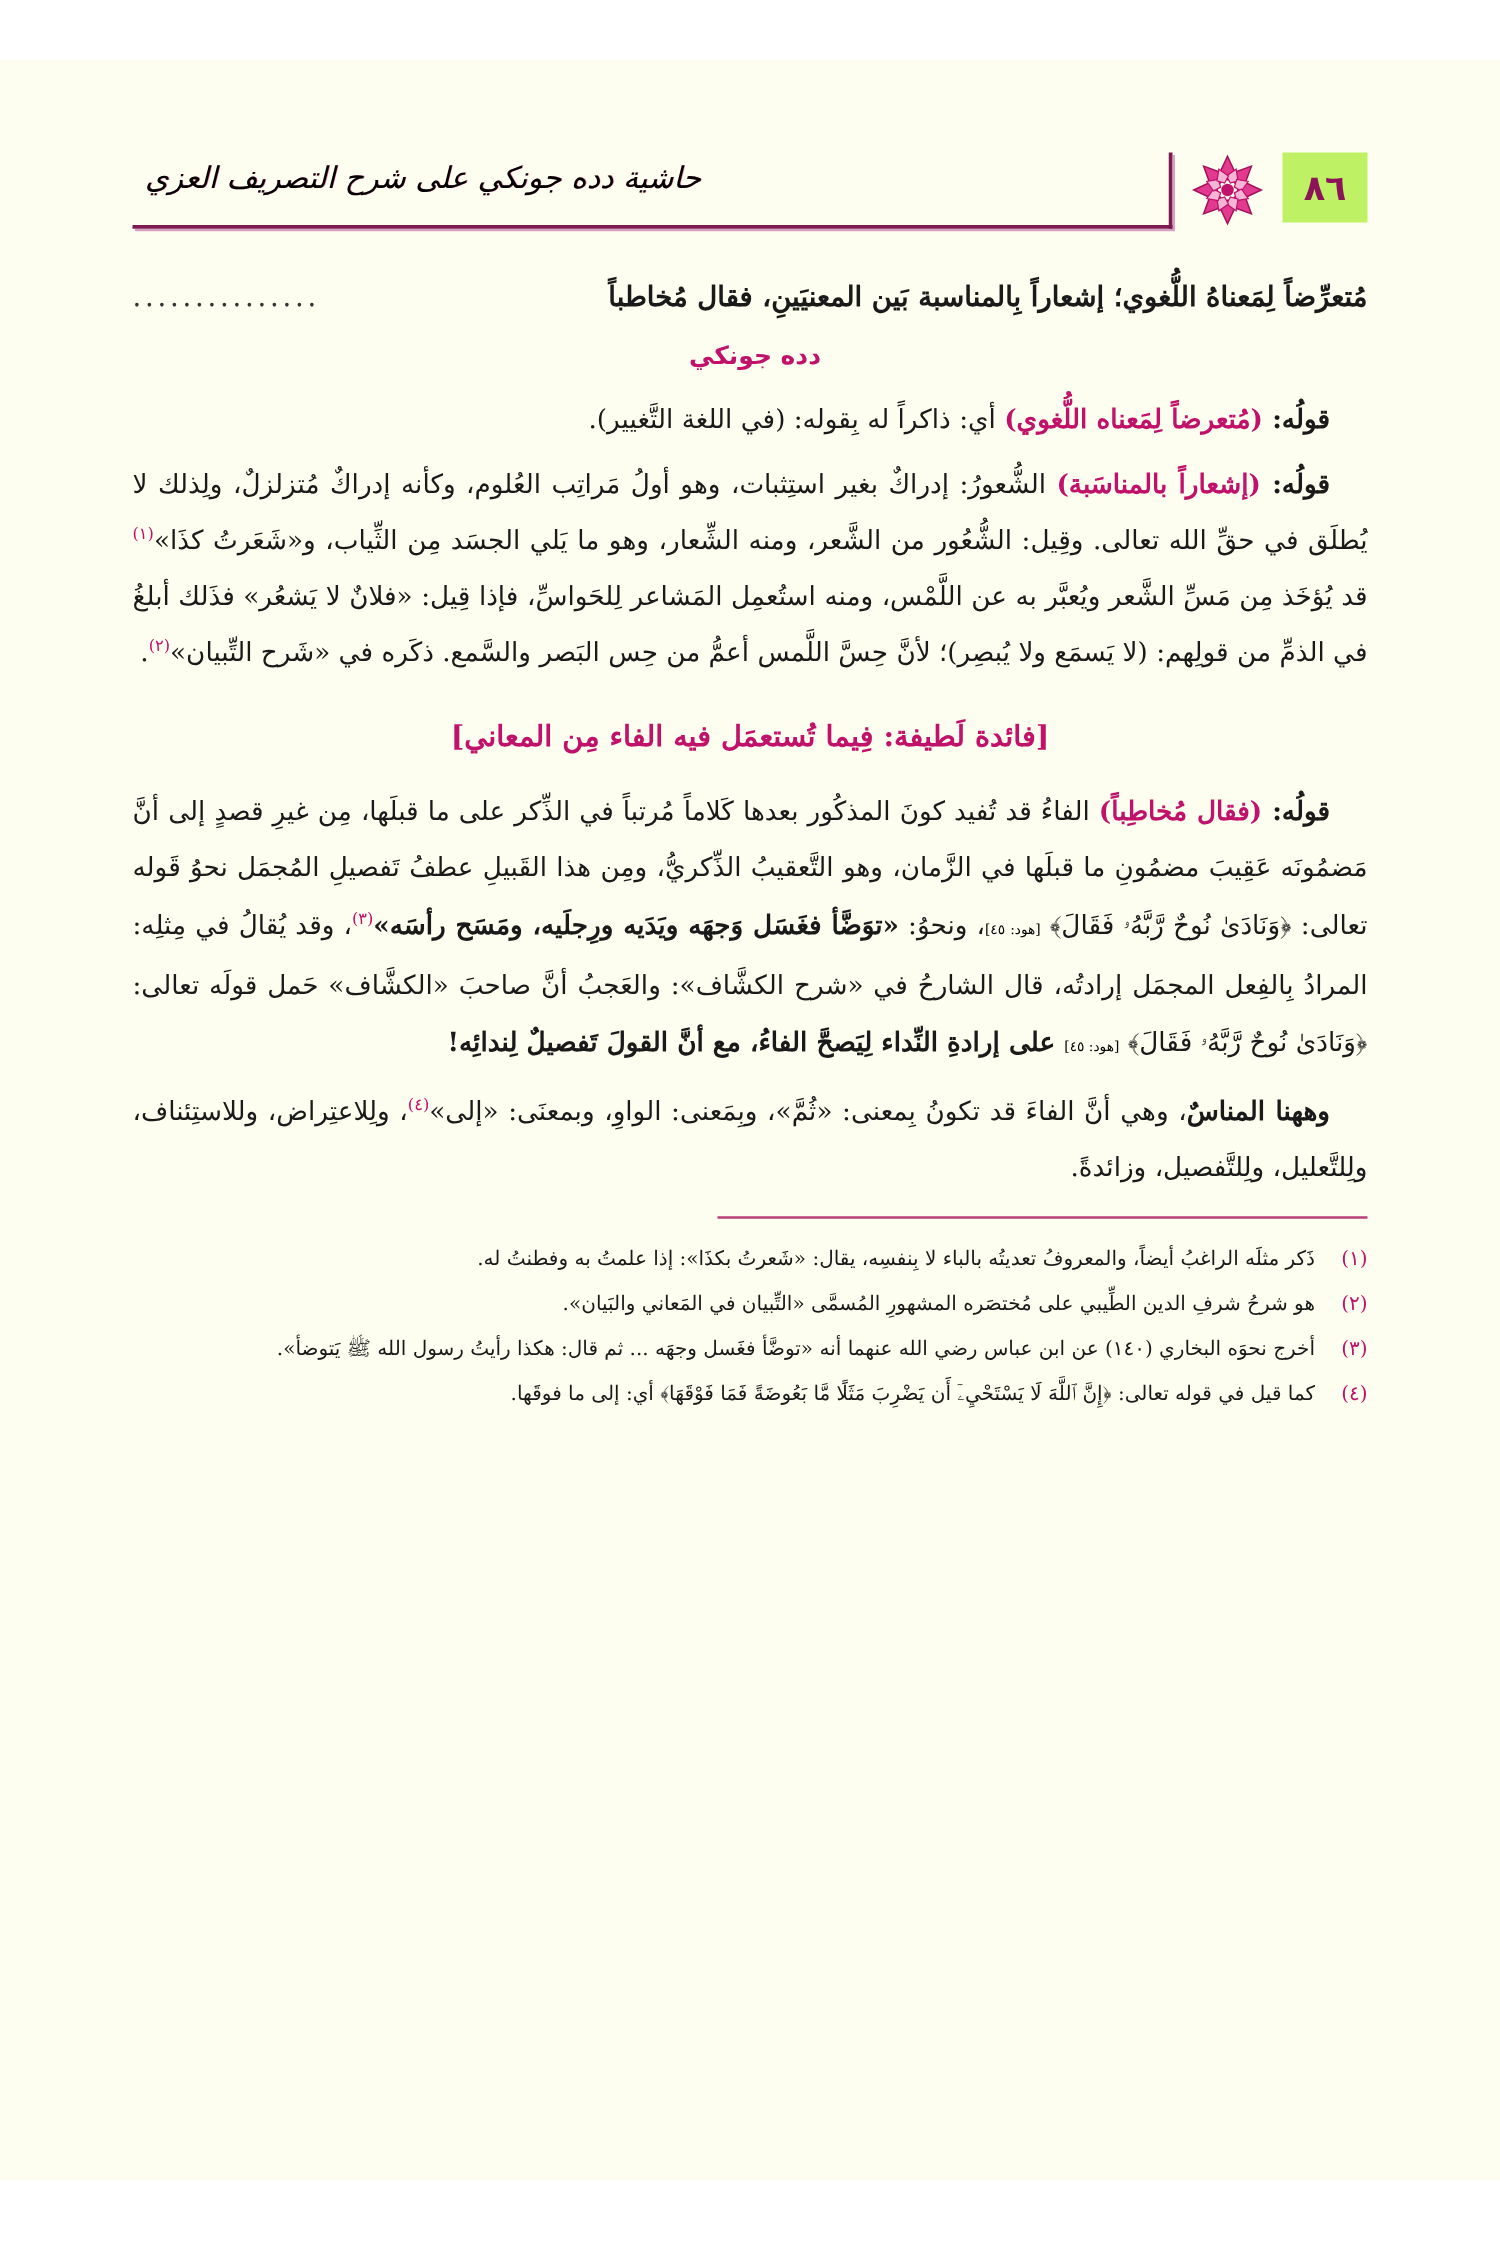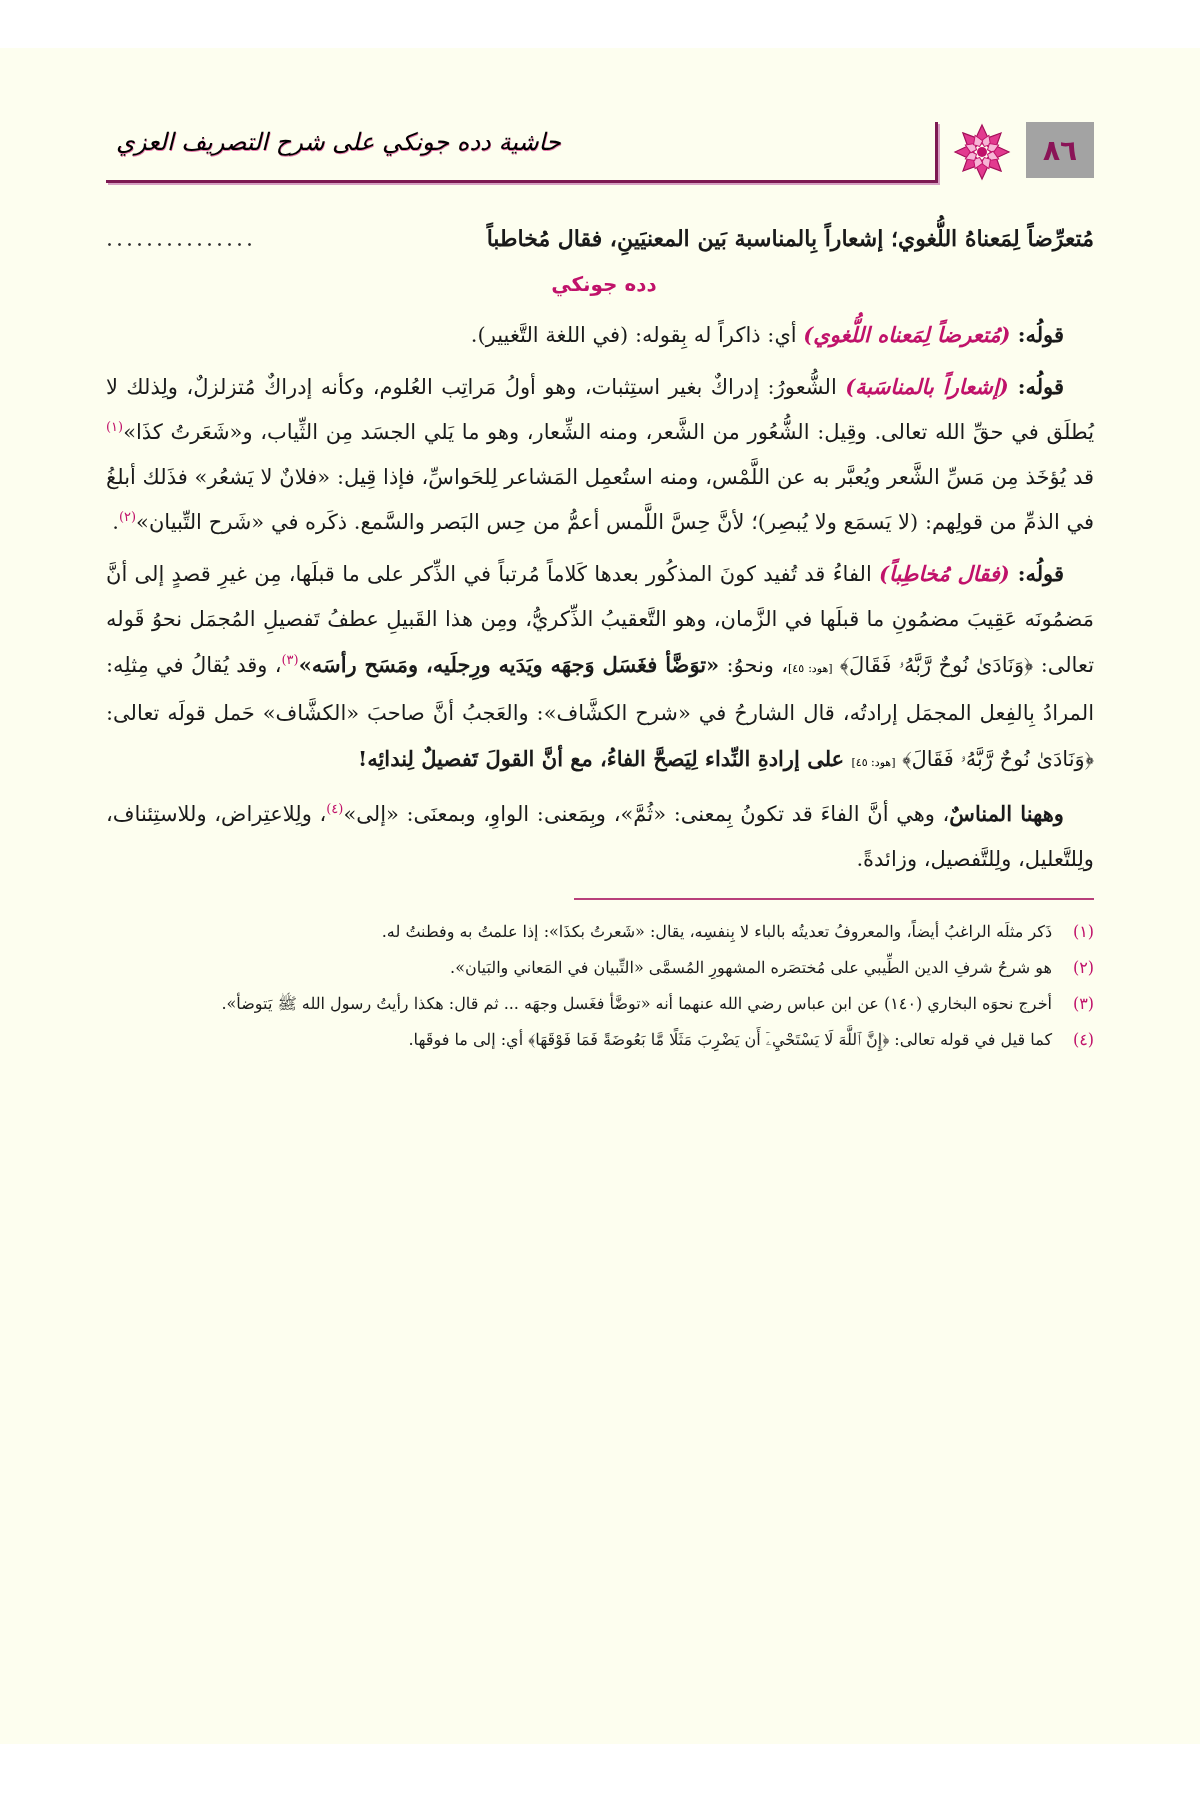--- a/index.html
+++ b/index.html
@@ -30,21 +30,21 @@
       left: 106px;
       width: 988px;
       height: 62px;
     }
     .page-number-box {
       position: absolute;
       right: 0;
       top: 0;
       width: 68px;
       height: 56px;
-      background: #a3a3a3;
+      background: #bef264;
       display: flex;
       align-items: center;
       justify-content: center;
       font-size: 28px;
       color: #8a1457;
       font-family: "DejaVu Sans", sans-serif;
       font-weight: bold;
     }
     .rosette {
       position: absolute;
@@ -119,21 +119,20 @@
       height: 2px;
       background: #b8407a;
       margin-top: 6px;
     }
     p {
       margin: 0 0 6px 0;
       text-indent: 30px;
     }
     .hl {
       color: #c0126a;
-      font-style: italic;
     }
     .bold {
       font-weight: bold;
     }
     .fn-ref {
       color: #c0126a;
       font-size: 13px;
       vertical-align: super;
       line-height: 0;
     }
@@ -224,20 +223,21 @@
 
     <p>
       <span class="bold">قولُه: </span><span class="hl bold">(مُتعرضاً لِمَعناه اللُّغوي)</span><span> أي: ذاكراً له بِقوله: (في اللغة التَّغيير).</span>
     </p>
 
     <p>
       <span class="bold">قولُه: </span><span class="hl bold">(إشعاراً بالمناسَبة)</span><span> الشُّعورُ: إدراكٌ بغير استِثبات، وهو أولُ مَراتِب العُلوم، وكأنه إدراكٌ مُتزلزلٌ، ولِذلك لا يُطلَق في حقِّ الله تعالى. وقِيل: الشُّعُور من الشَّعر، ومنه الشِّعار، وهو ما يَلي الجسَد مِن الثِّياب، و«شَعَرتُ كذَا»</span><span class="fn-ref">(١)</span><span> قد يُؤخَذ مِن مَسِّ الشَّعر ويُعبَّر به عن اللَّمْس، ومنه استُعمِل المَشاعر لِلحَواسِّ، فإذا قِيل: «فلانٌ لا يَشعُر» فذَلك أبلغُ في الذمِّ من قولِهم: (لا يَسمَع ولا يُبصِر)؛ لأنَّ حِسَّ اللَّمس أعمُّ من حِس البَصر والسَّمع. ذكَره في «شَرح التِّبيان»</span><span class="fn-ref">(٢)</span><span>.</span>
     </p>
 
 
+    <div class="section-heading">[فائدة لَطيفة: فِيما تُستعمَل فيه الفاء مِن المعاني]</div>
 
     <p>
       <span class="bold">قولُه: </span><span class="hl bold">(فقال مُخاطِباً)</span><span> الفاءُ قد تُفيد كونَ المذكُور بعدها كَلاماً مُرتباً في الذِّكر على ما قبلَها، مِن غيرِ قصدٍ إلى أنَّ مَضمُونَه عَقِيبَ مضمُونِ ما قبلَها في الزَّمان، وهو التَّعقيبُ الذِّكريُّ، ومِن هذا القَبيلِ عطفُ تَفصيلِ المُجمَل نحوُ قَوله تعالى: ﴿وَنَادَىٰ نُوحٌ رَّبَّهُۥ فَقَالَ﴾ </span><span class="ref-tag">[هود: ٤٥]</span><span>، ونحوُ: </span><span class="bold">«توَضَّأ فغَسَل وَجهَه ويَدَيه ورِجلَيه، ومَسَح رأسَه»</span><span class="fn-ref">(٣)</span><span>، وقد يُقالُ في مِثلِه: المرادُ بِالفِعل المجمَل إرادتُه، قال الشارحُ في «شرح الكشَّاف»: والعَجبُ أنَّ صاحبَ «الكشَّاف» حَمل قولَه تعالى: ﴿وَنَادَىٰ نُوحٌ رَّبَّهُۥ فَقَالَ﴾ </span><span class="ref-tag">[هود: ٤٥]</span><span class="bold"> على إرادةِ النِّداء لِيَصحَّ الفاءُ، مع أنَّ القولَ تَفصيلٌ لِندائِه!</span>
     </p>
 
     <p>
       <span class="bold">وههنا المناسٌ</span><span>، وهي أنَّ الفاءَ قد تكونُ بِمعنى: «ثُمَّ»، وبِمَعنى: الواوِ، وبمعنَى: «إلى»</span><span class="fn-ref">(٤)</span><span>، ولِلاعتِراض، وللاستِئناف، ولِلتَّعليل، ولِلتَّفصيل، وزائدةً.</span>
     </p>
 
     <div class="footnote-rule"></div>

